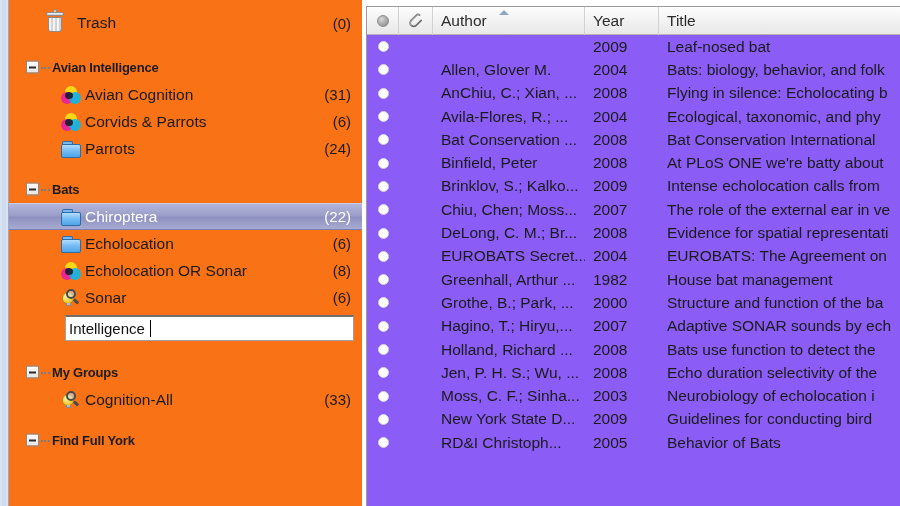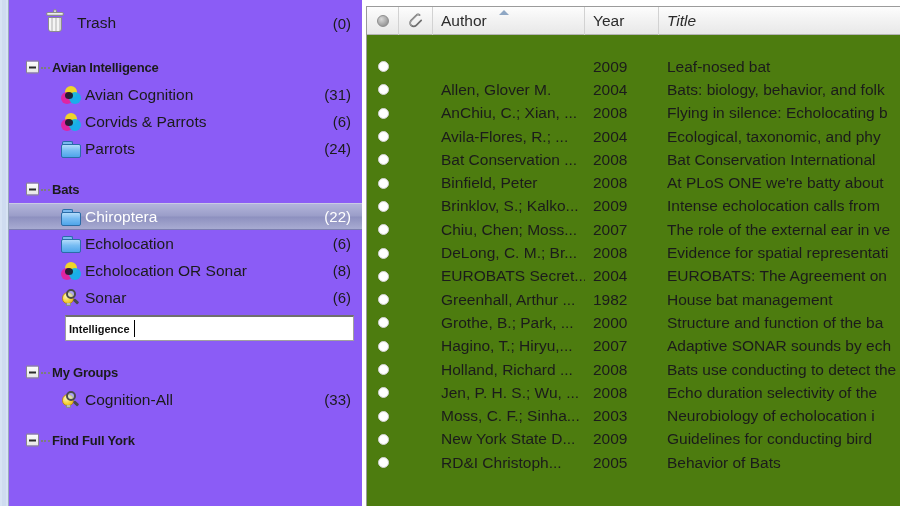--- a/index.html
+++ b/index.html
@@ -29,21 +29,21 @@
     width: 4px; height: 100%;
     margin-left: 2px;
     background: #cfdcf0;
   }
 
   
   .sidebar {
     position: relative;
     width: 354px; height: 506px;
     flex: 0 0 354px;
-    background: #8b5cf6;
+    background: #f97316;
     overflow: hidden;
     border-right: 1px solid #ffffff;
   }
   .sidebar-scroll {
     position: absolute;
     top: 0; left: 0; right: 0;
     padding-top: 6px;
   }
 
   .row {
@@ -222,23 +222,22 @@
   }
   .editfield {
     flex: 1 1 auto;
     height: 26px;
     background: #ffffff;
     border: 1px solid #a0a0a0;
     border-top: 2px solid #6f6f6f;
     display: flex;
     align-items: center;
     padding: 0 3px;
-    font-size: 11px;
+    font-size: 15px;
     color: #111;
-    font-weight: bold;
   }
   .editfield .txt { white-space: pre; }
   .caret {
     display: inline-block;
     width: 1px; height: 17px;
     background: #000;
     margin-left: 1px;
   }
 
   
@@ -249,21 +248,21 @@
     padding-top: 6px;
     padding-left: 3px;
     background: #ffffff;
     overflow: hidden;
   }
   .tablepanel {
     position: relative;
     height: 500px;
     border-left: 1px solid #9b9b9b;
     border-top: 1px solid #9b9b9b;
-    background: #4d7c0f;
+    background: #8b5cf6;
     overflow: hidden;
   }
   .thead {
     display: flex;
     height: 28px;
     background: linear-gradient(to bottom,#fdfdfd 0%,#f2f2f2 50%,#e8e8e8 100%);
     border-bottom: 1px solid #b4b4b4;
     font-size: 15.5px;
     color: #2b2b2b;
     align-items: center;
@@ -276,41 +275,41 @@
     align-items: center;
     border-right: 1px solid #d2d2d2;
     padding-left: 8px;
     white-space: nowrap;
     overflow: hidden;
   }
   .th.c-read  { width: 32px; justify-content: center; padding-left: 0; }
   .th.c-clip  { width: 34px; justify-content: center; padding-left: 0; }
   .th.c-author{ width: 152px; }
   .th.c-year  { width: 74px; }
-  .th.c-title { flex: 1 1 auto; border-right: none; font-style: italic; }
+  .th.c-title { flex: 1 1 auto; border-right: none; }
 
   .dot-filled {
     width: 12px; height: 12px;
     border-radius: 50%;
     background: radial-gradient(circle at 35% 32%, #d8d8d8 0%, #9b9b9b 70%, #7d7d7d 100%);
     border: 1px solid #8e8e8e;
   }
   .clip-icon { width: 16px; height: 18px; position: relative; }
   .clip-icon svg { display: block; }
 
   .sortmark {
     position: absolute;
     left: 66px; top: 3px;
     width: 0; height: 0;
     border-left: 5px solid transparent;
     border-right: 5px solid transparent;
     border-bottom: 5px solid #8fa7c4;
   }
 
-  .tbody { position: relative; margin-top: 20px; }
+  .tbody { position: relative; }
   .tr {
     display: flex;
     height: 23.3px;
     align-items: center;
     font-size: 15.5px;
     color: #1b1b1b;
   }
   .td {
     height: 23.3px;
     display: flex;
@@ -594,21 +593,21 @@
             <div class="td c-year">2007</div>
             <div class="td c-title">Adaptive SONAR sounds by ech</div>
           </div>
           <div class="tr">
             <div class="td c-read">
               <span class="dot-empty"></span>
             </div>
             <div class="td c-clip"></div>
             <div class="td c-author">Holland, Richard ...</div>
             <div class="td c-year">2008</div>
-            <div class="td c-title">Bats use conducting to detect the</div>
+            <div class="td c-title">Bats use function to detect the</div>
           </div>
           <div class="tr">
             <div class="td c-read">
               <span class="dot-empty"></span>
             </div>
             <div class="td c-clip"></div>
             <div class="td c-author">Jen, P. H. S.; Wu, ...</div>
             <div class="td c-year">2008</div>
             <div class="td c-title">Echo duration selectivity of the </div>
           </div>

